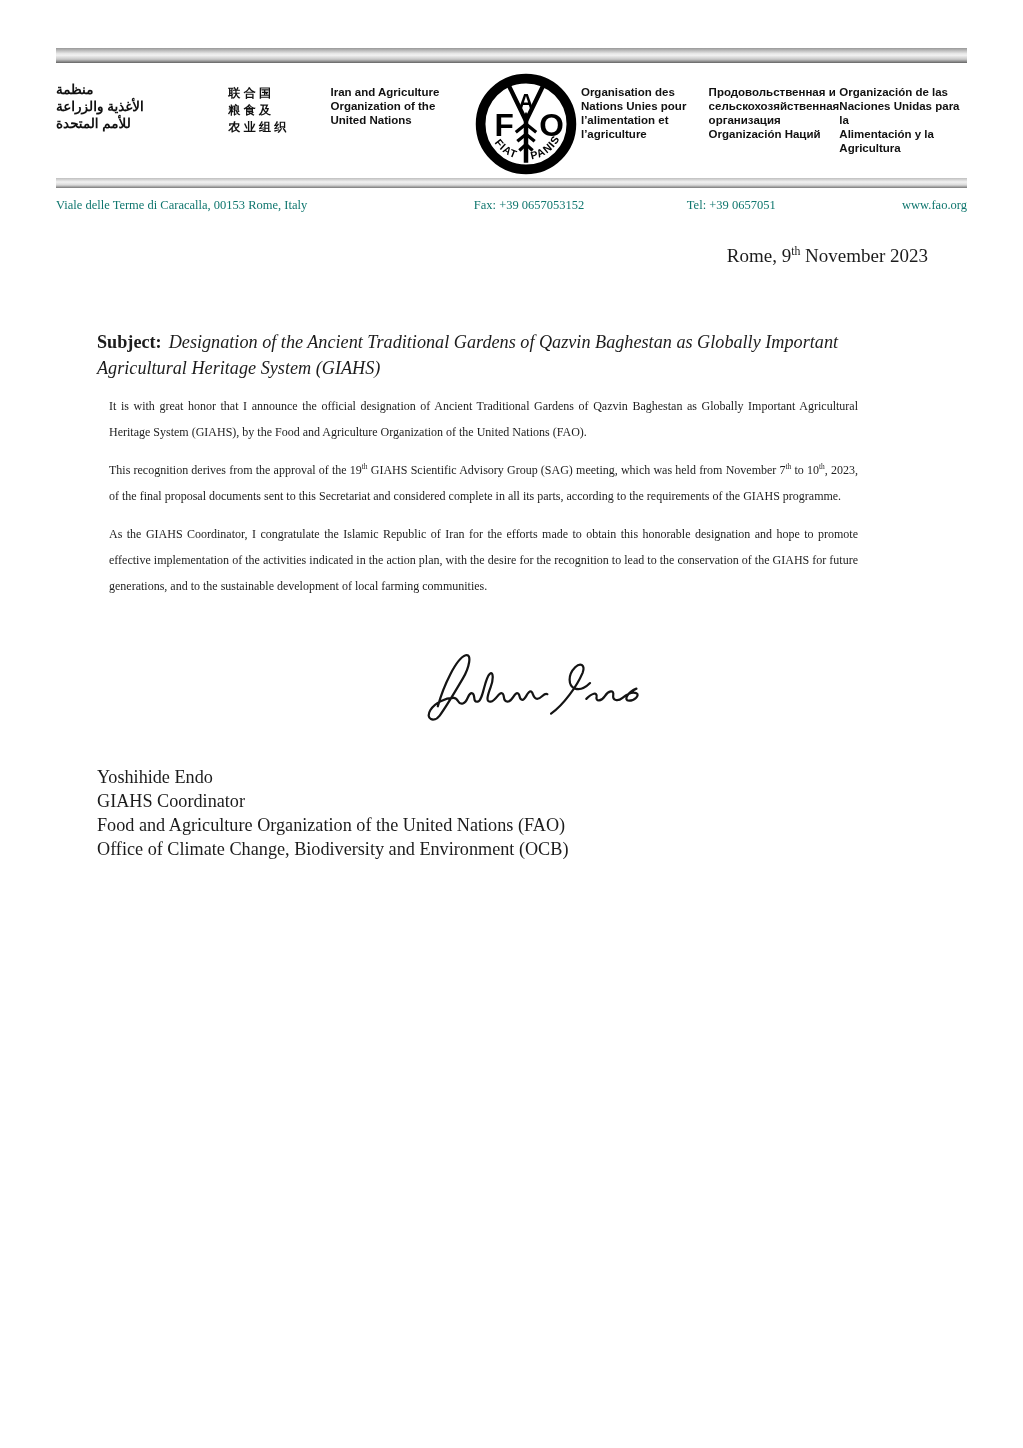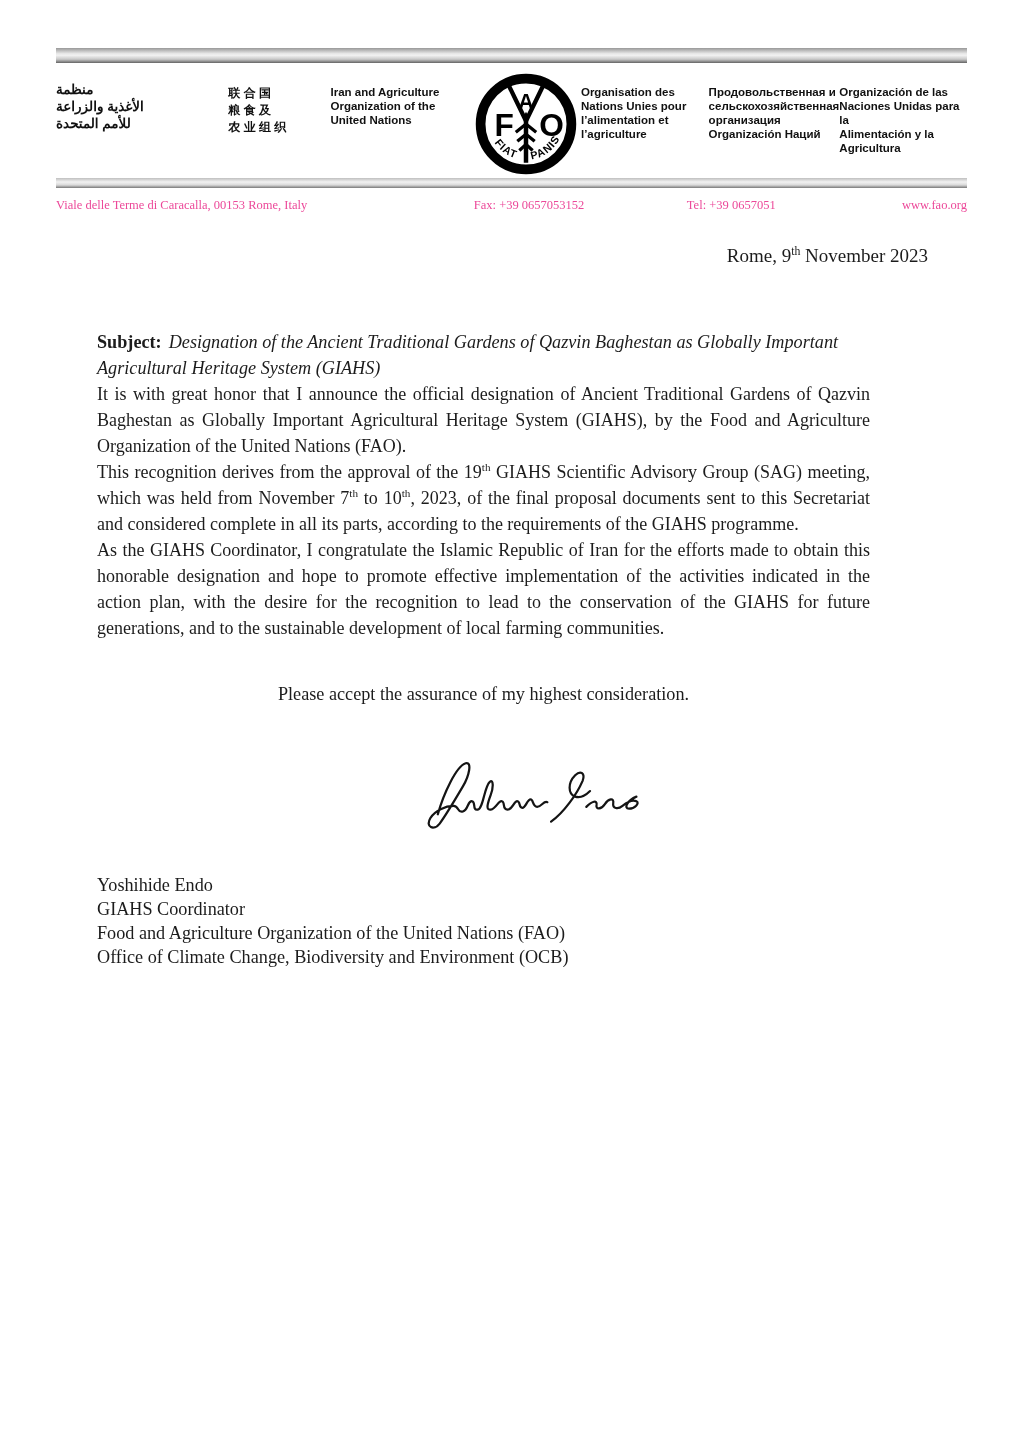--- a/index.html
+++ b/index.html
@@ -24,32 +24,32 @@
   .lang { flex:1 1 0; padding-top:12px; }
   .lang.arabic { flex:1.35 1 0; font-size:13.5px; line-height:17px; padding-top:8px; direction:rtl; }
   .lang.chinese { flex:0.8 1 0; font-size:12px; line-height:17px; }
   .lang.english { flex:1.1 1 0; }
   .logo-cell { flex:0 0 110px; padding-top:0; }
   .logo-cell svg { display:block; margin:0 auto; }
   
   .contact {
     margin:10px 56px 0; display:grid;
     grid-template-columns:38% 20% 21% 21%;
-    font-size:12.5px; line-height:15px; color:#ec4899;
+    font-size:12.5px; line-height:15px; color:#0f766e;
   }
   .contact span { text-align:right; }
   .contact span:first-child { text-align:left; }
   
   .date { margin:30px 95px 0 0; text-align:right; font-size:19px; line-height:26px; }
   .content { margin-left:97px; width:773px; }
   sup { font-size:0.62em; vertical-align:super; line-height:0; }
   .subject { margin:60px 0 0; font-size:18.2px; line-height:26px; }
   .subject strong { margin-right:7px; }
   .subject em { font-style:italic; }
-  p.para { margin:0; font-size:18px; line-height:26px; text-align:justify; }
+  p.para { margin:12px; font-size:12px; line-height:26px; text-align:justify; }
   .p1 { margin-top:64px; }
   .p2 { margin-top:42px; }
   .p3 { margin-top:40px; }
   .closing { margin:40px 0 0; font-size:18.2px; line-height:26px; text-align:center; }
   .signature { margin-top:46px; text-align:center; }
   .signature svg { display:inline-block; transform:translateX(42px); }
   .sig-block { margin-top:38px; font-size:18.2px; line-height:24px; }
 </style>
 </head>
 <body>
@@ -133,21 +133,20 @@
   <div class="content">
 
     <p class="subject"><strong>Subject:</strong><em>Designation of the Ancient Traditional Gardens of Qazvin Baghestan as Globally Important Agricultural Heritage System (GIAHS)</em></p>
 
     <p class="para p1">It is with great honor that I announce the official designation of Ancient Traditional Gardens of Qazvin Baghestan as Globally Important Agricultural Heritage System (GIAHS), by the Food and Agriculture Organization of the United Nations (FAO).</p>
 
     <p class="para p2"><span>This recognition derives from the approval of the 19</span><sup>th</sup><span> GIAHS Scientific Advisory Group (SAG) meeting, which was held from November 7</span><sup>th</sup><span> to 10</span><sup>th</sup><span>, 2023, of the final proposal documents sent to this Secretariat and considered complete in all its parts, according to the requirements of the GIAHS programme.</span></p>
 
     <p class="para p3">As the GIAHS Coordinator, I congratulate the Islamic Republic of Iran for the efforts made to obtain this honorable designation and hope to promote effective implementation of the activities indicated in the action plan, with the desire for the recognition to lead to the conservation of the GIAHS for future generations, and to the sustainable development of local farming communities.</p>
 
-    <p class="closing">Please accept the assurance of my highest consideration.</p>
 
     <div class="signature">
       <svg width="232" height="78" viewBox="0 0 250 84">
         <g fill="none" stroke="#141414" stroke-width="2.4" stroke-linecap="round" stroke-linejoin="round">
           <path d="M30 66 C36 44 50 14 60 11 C67 9 64 24 57 36 C47 53 38 68 32 76 C26 84 16 80 22 70 C27 62 38 57 47 57 C53 57 51 65 57 63 C63 61 62 51 67 52 C71 53 67 62 73 61 C79 60 80 36 86 31 C90 28 90 37 87 45 C84 53 81 62 87 61 C93 60 95 51 99 52 C103 53 99 61 105 61 C111 61 112 51 116 52 C119 52.5 117 59 121 59 C125 59 126 50 130 50 C133 50 132 58 137 58 C142 58 144 51 148 53"></path>
           <path d="M152 74 C166 64 180 44 186 30 C189 22 184 18 178 24 C170 32 170 44 178 47 C184 49 190 45 194 41"></path>
           <path d="M190 58 C196 52 202 50 201 56 C200 61 206 61 210 55 C214 49 220 48 219 54 C218 60 224 61 229 57 C234 53 240 50 244 52 C248 54 242 60 236 60 C230 60 234 51 244 47"></path>
         </g>
       </svg>
     </div>

